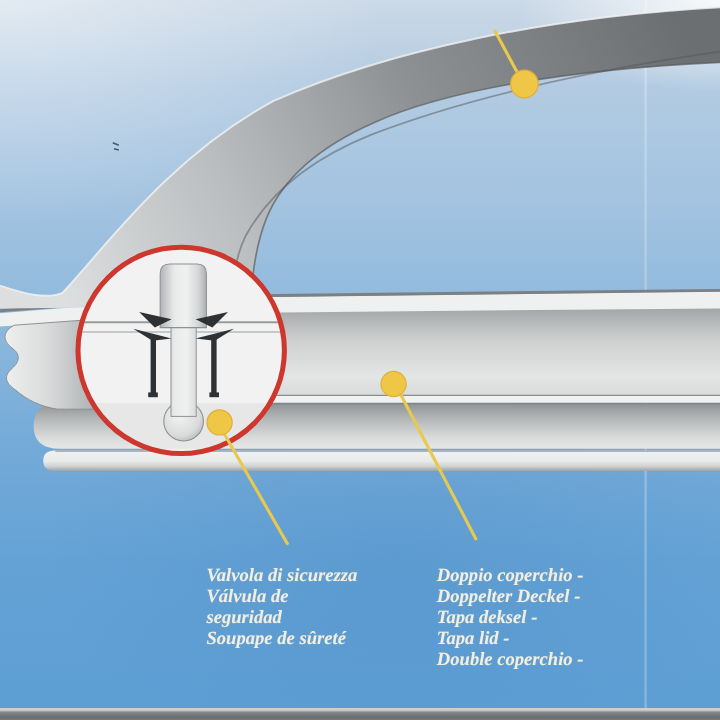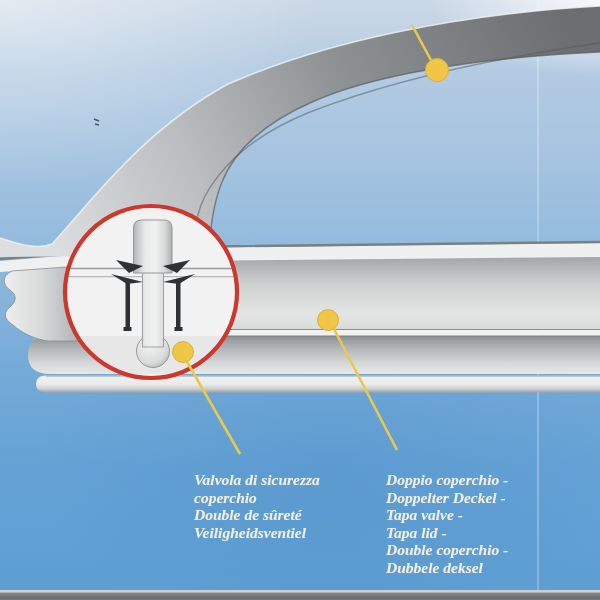--- a/index.html
+++ b/index.html
@@ -21,21 +21,21 @@
   }
   svg.art{position:absolute;left:0;top:0;}
   .labels{
     position:absolute;top:471px;width:200px;
     color:#f3eedd;font-size:15.5px;line-height:17.6px;
     font-weight:bold;font-style:italic;
     text-shadow:0 0 1px rgba(255,255,255,.25);
   }
   .labels.left{left:172px;}
   .labels.right{left:364px;}
-  .labels div{white-space:nowrap;margin-left:22px;}
+  .labels div{white-space:nowrap;}
   .footer-strip{
     position:absolute;left:0;top:590px;width:600px;height:10px;
     background:linear-gradient(180deg,#cdcfd0 0%,#cdcfd0 18%,#85888b 35%,#6b6e71 75%,#75787b 100%);
   }
 </style>
 </head>
 <body>
 
 <div class="stage">
   <div class="sky"></div>
@@ -157,27 +157,26 @@
     </g>
 
     <g stroke="#4a5a66" stroke-width="1.4">
       <path d="M94,119 l5,2"></path>
         <path d="M95,124 l4,1"></path>
     </g>
   </svg>
 
   <div class="labels left">
     <div>Valvola di sicurezza</div>
-    <div>coperchio</div>
-    <div>Double de sûreté</div>
-    <div>Veiligheidsventiel</div>
+    <div>Válvula de</div>
+    <div>seguridad</div>
+    <div>Soupape de sûreté</div>
   </div>
   <div class="labels right">
     <div>Doppio coperchio -</div>
     <div>Doppelter Deckel -</div>
-    <div>Tapa valve -</div>
+    <div>Tapa deksel -</div>
     <div>Tapa lid -</div>
     <div>Double coperchio -</div>
-    <div>Dubbele deksel</div>
   </div>
 
   <div class="footer-strip"></div>
 </div>
 
 </body></html>

